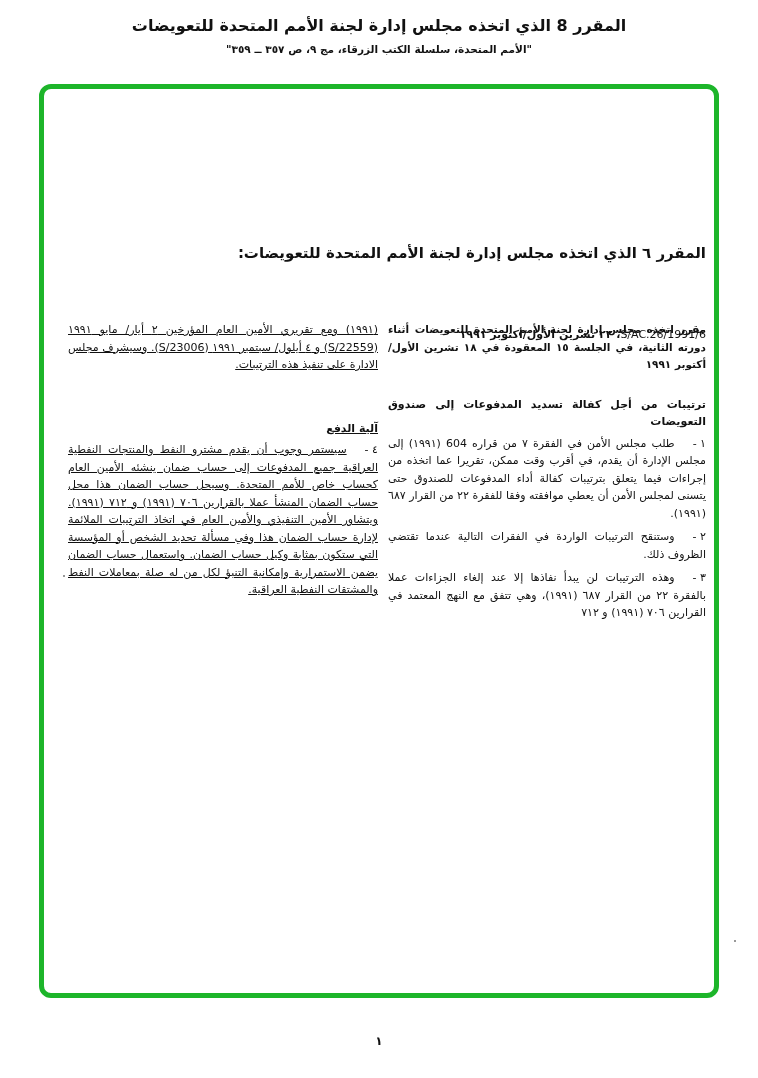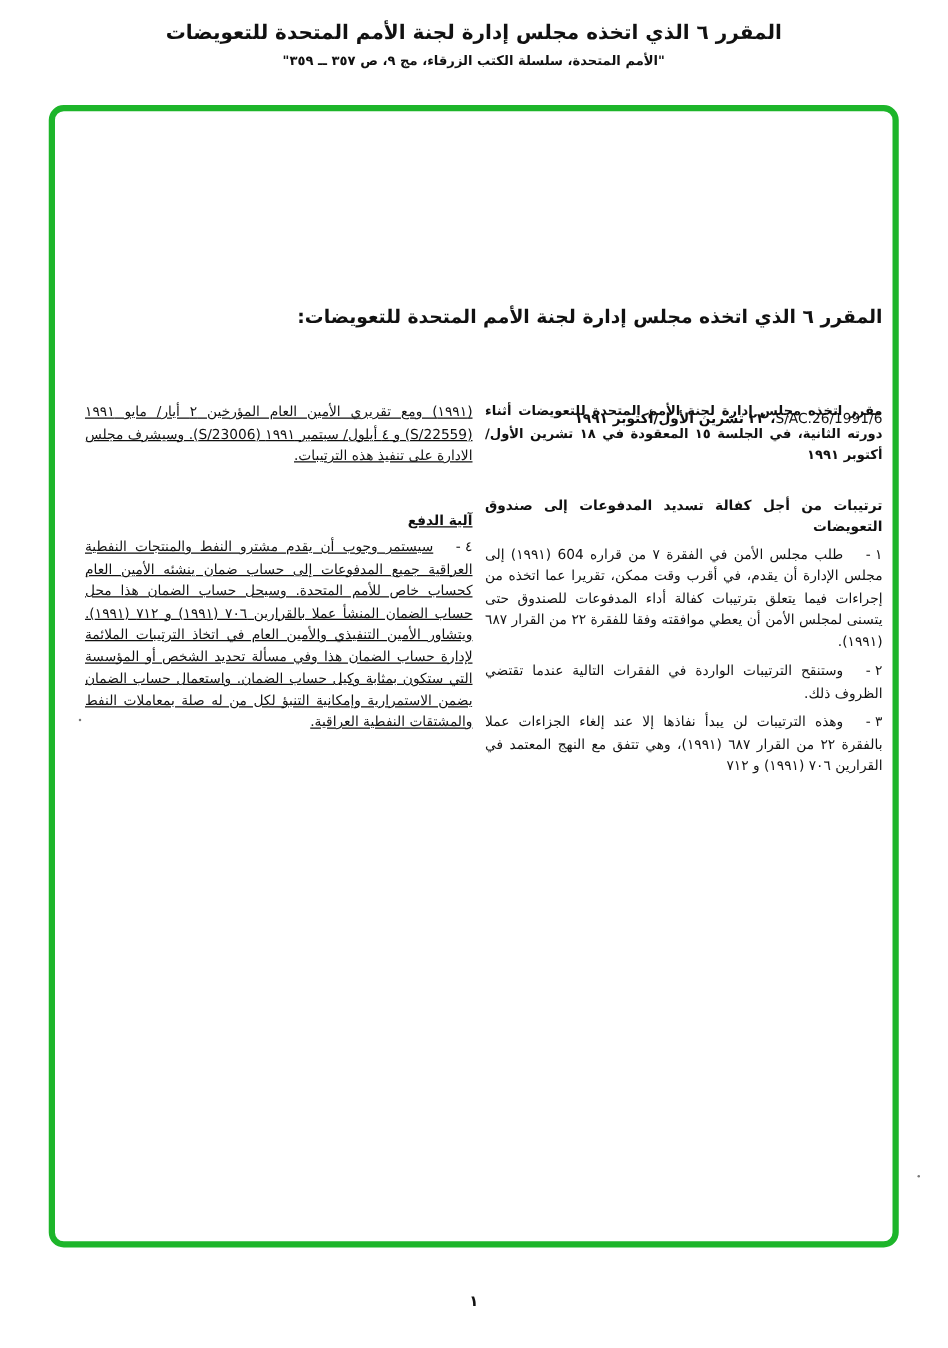--- a/index.html
+++ b/index.html
@@ -102,21 +102,21 @@
     .para.intro {
       font-weight: bold;
       font-size: 10.5px;
     }
     .section-heading {
       font-weight: bold;
       font-size: 11px;
       margin: 22px 0 4px 0;
     }
     .col-left .section-heading {
-      margin-top: 34px;
+      margin-top: 46px;
     }
     .page-number {
       position: absolute;
       top: 1034px;
       left: 0;
       width: 758px;
       text-align: center;
       font-size: 12px;
       font-weight: bold;
     }
@@ -125,21 +125,21 @@
       width: 2px;
       height: 2px;
       background: #777;
       border-radius: 1px;
     }
   </style>
 </head>
 <body>
 
 <div class="page-header">
-  <div class="main-title">المقرر ٦ الذي اتخذه مجلس إدارة لجنة الأمم المتحدة للتعويضات</div>
+  <div class="main-title">المقرر 8 الذي اتخذه مجلس إدارة لجنة الأمم المتحدة للتعويضات</div>
   <div class="citation">"الأمم المتحدة، سلسلة الكتب الزرقاء، مج ٩، ص ٣٥٧ ــ ٣٥٩"</div>
 </div>
 
 <div class="frame"></div>
 
 <div class="doc-title">
   <div>المقرر ٦ الذي اتخذه مجلس إدارة لجنة الأمم المتحدة للتعويضات:</div>
 </div>
 
 <div class="doc-ref">

